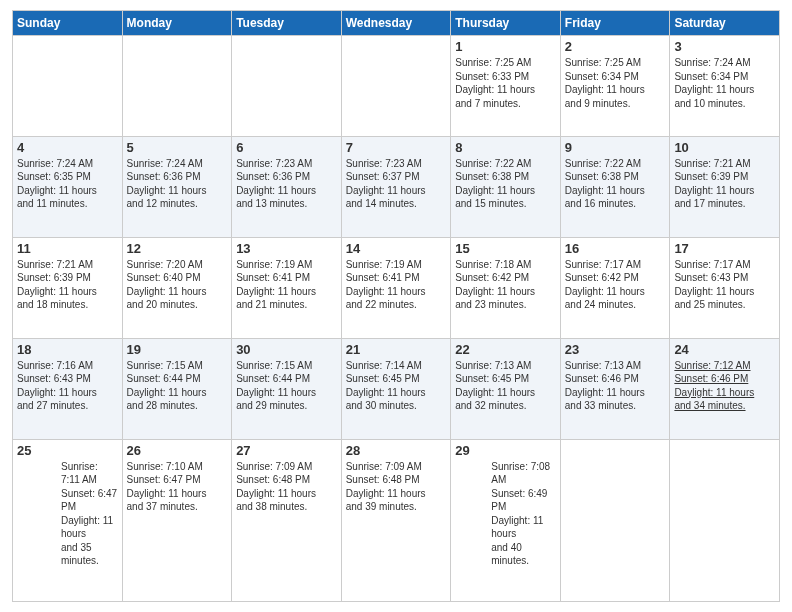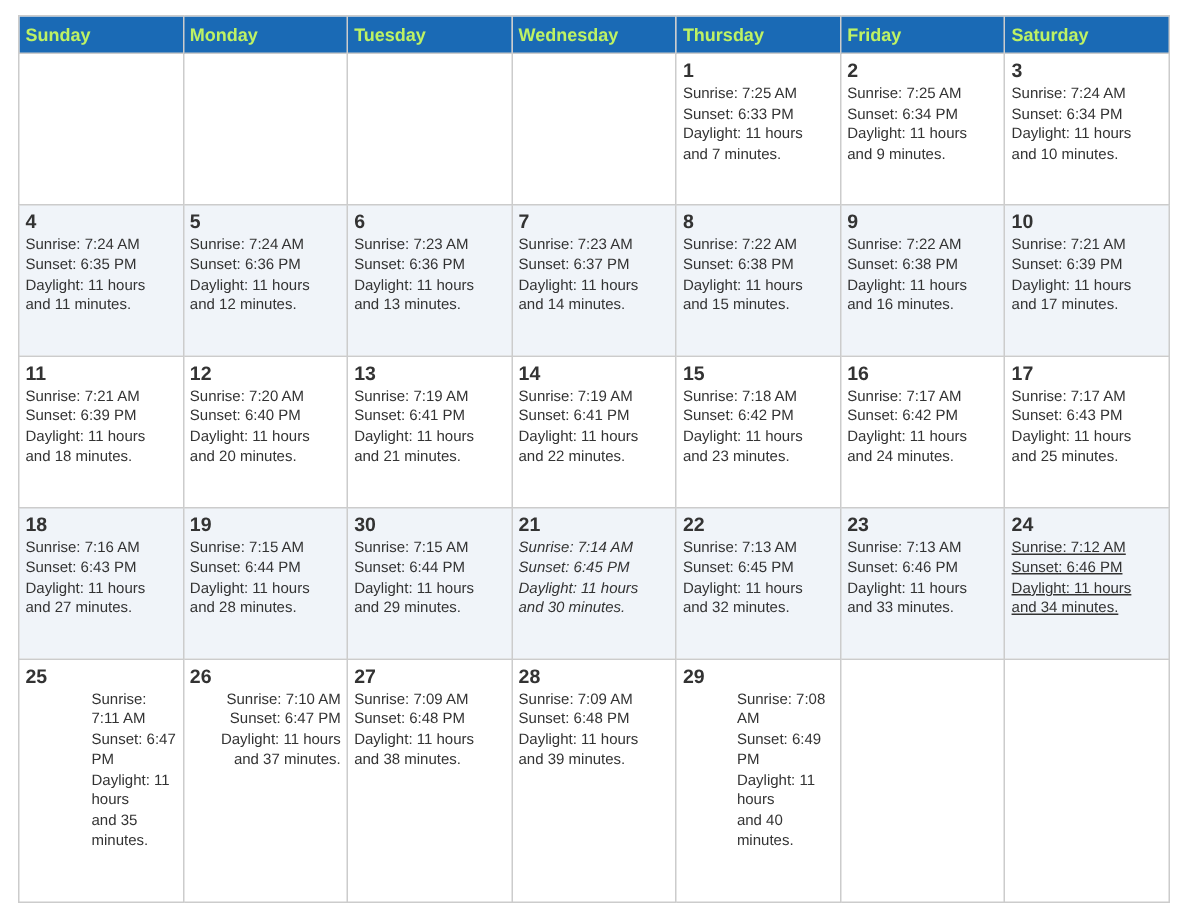--- a/index.html
+++ b/index.html
@@ -41,21 +41,21 @@
       font-size: 15px;
       color: #555;
     }
     .calendar-table {
       width: 100%;
       border-collapse: collapse;
       flex: 1;
     }
     .calendar-table th {
       background-color: #1a6ab5;
-      color: #bef264;
+      color: #ffffff;
       font-size: 12px;
       font-weight: bold;
       padding: 5px 4px;
       text-align: left;
       border: 1px solid #ccc;
     }
     .calendar-table td {
       border: 1px solid #ccc;
       vertical-align: top;
       padding: 3px 4px;
@@ -250,21 +250,21 @@
           </td>
           <td>
             <span class="day-num">30</span>
             <div class="day-info" style="white-space: pre-line;">Sunrise: 7:15 AM
 Sunset: 6:44 PM
 Daylight: 11 hours
 and 29 minutes.</div>
           </td>
           <td>
             <span class="day-num">21</span>
-            <div class="day-info" style="white-space: pre-line; font-style: italic;">Sunrise: 7:14 AM
+            <div class="day-info" style="white-space: pre-line;">Sunrise: 7:14 AM
 Sunset: 6:45 PM
 Daylight: 11 hours
 and 30 minutes.</div>
           </td>
           <td>
             <span class="day-num">22</span>
             <div class="day-info" style="white-space: pre-line;">Sunrise: 7:13 AM
 Sunset: 6:45 PM
 Daylight: 11 hours
 and 32 minutes.</div>
@@ -287,21 +287,21 @@
         <tr>
           <td>
             <span class="day-num">25</span>
             <div class="day-info" style="white-space: pre-line; margin-left: 44px;">Sunrise: 7:11 AM
 Sunset: 6:47 PM
 Daylight: 11 hours
 and 35 minutes.</div>
           </td>
           <td>
             <span class="day-num">26</span>
-            <div class="day-info" style="white-space: pre-line; text-align: right;">Sunrise: 7:10 AM
+            <div class="day-info" style="white-space: pre-line;">Sunrise: 7:10 AM
 Sunset: 6:47 PM
 Daylight: 11 hours
 and 37 minutes.</div>
           </td>
           <td>
             <span class="day-num">27</span>
             <div class="day-info" style="white-space: pre-line;">Sunrise: 7:09 AM
 Sunset: 6:48 PM
 Daylight: 11 hours
 and 38 minutes.</div>

